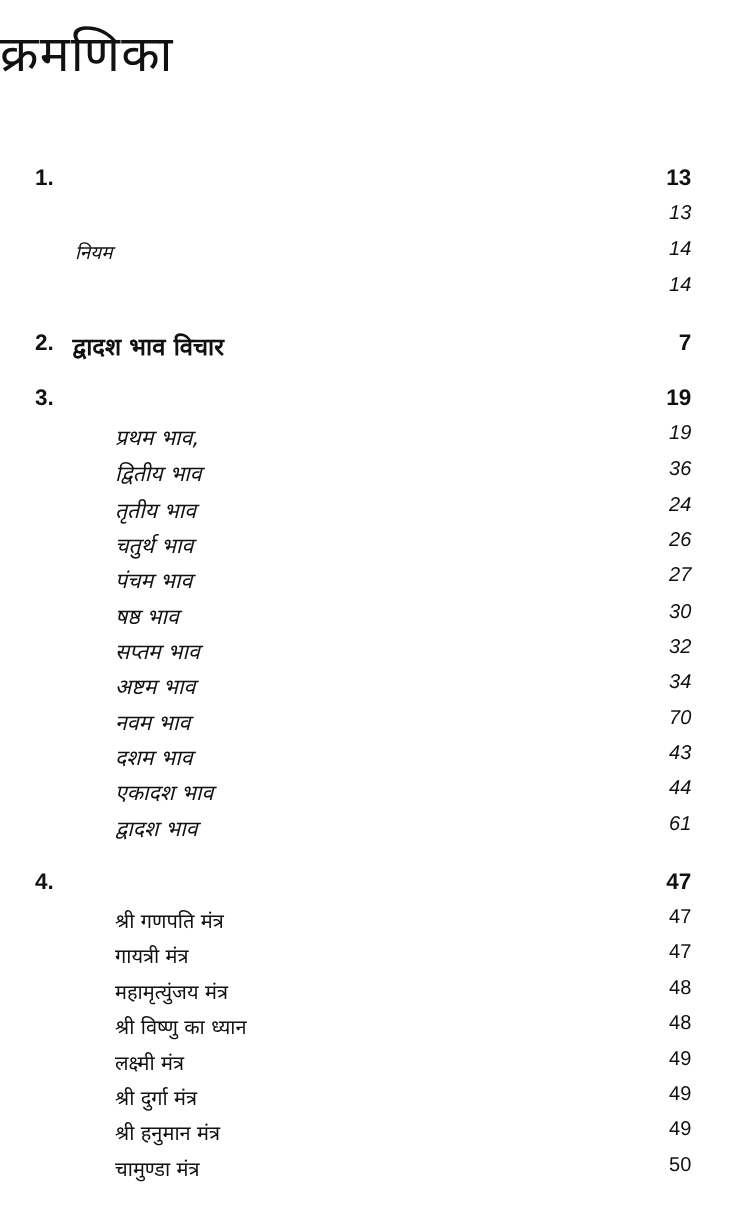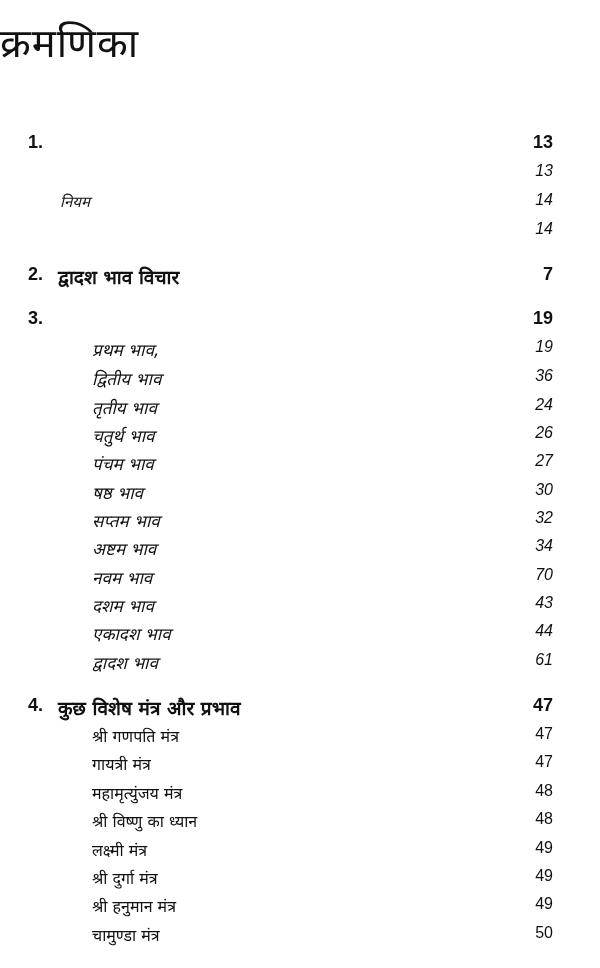--- a/index.html
+++ b/index.html
@@ -95,21 +95,20 @@
   <span class="label">एकादश भाव</span>
   <span class="page">44</span>
 </div>
 <div class="row sub2" style="top:651px">
   <span class="label">द्वादश भाव</span>
   <span class="page">61</span>
 </div>
 
 <div class="row chap" style="top:695px">
   <span class="num">4.</span>
-  <span class="label">कुछ विशेष मंत्र और प्रभाव</span>
   <span class="page">47</span>
 </div>
 <div class="row sub3" style="top:725px">
   <span class="label">श्री गणपति मंत्र</span>
   <span class="page">47</span>
 </div>
 <div class="row sub3" style="top:753px">
   <span class="label">गायत्री मंत्र</span>
   <span class="page">47</span>
 </div>

